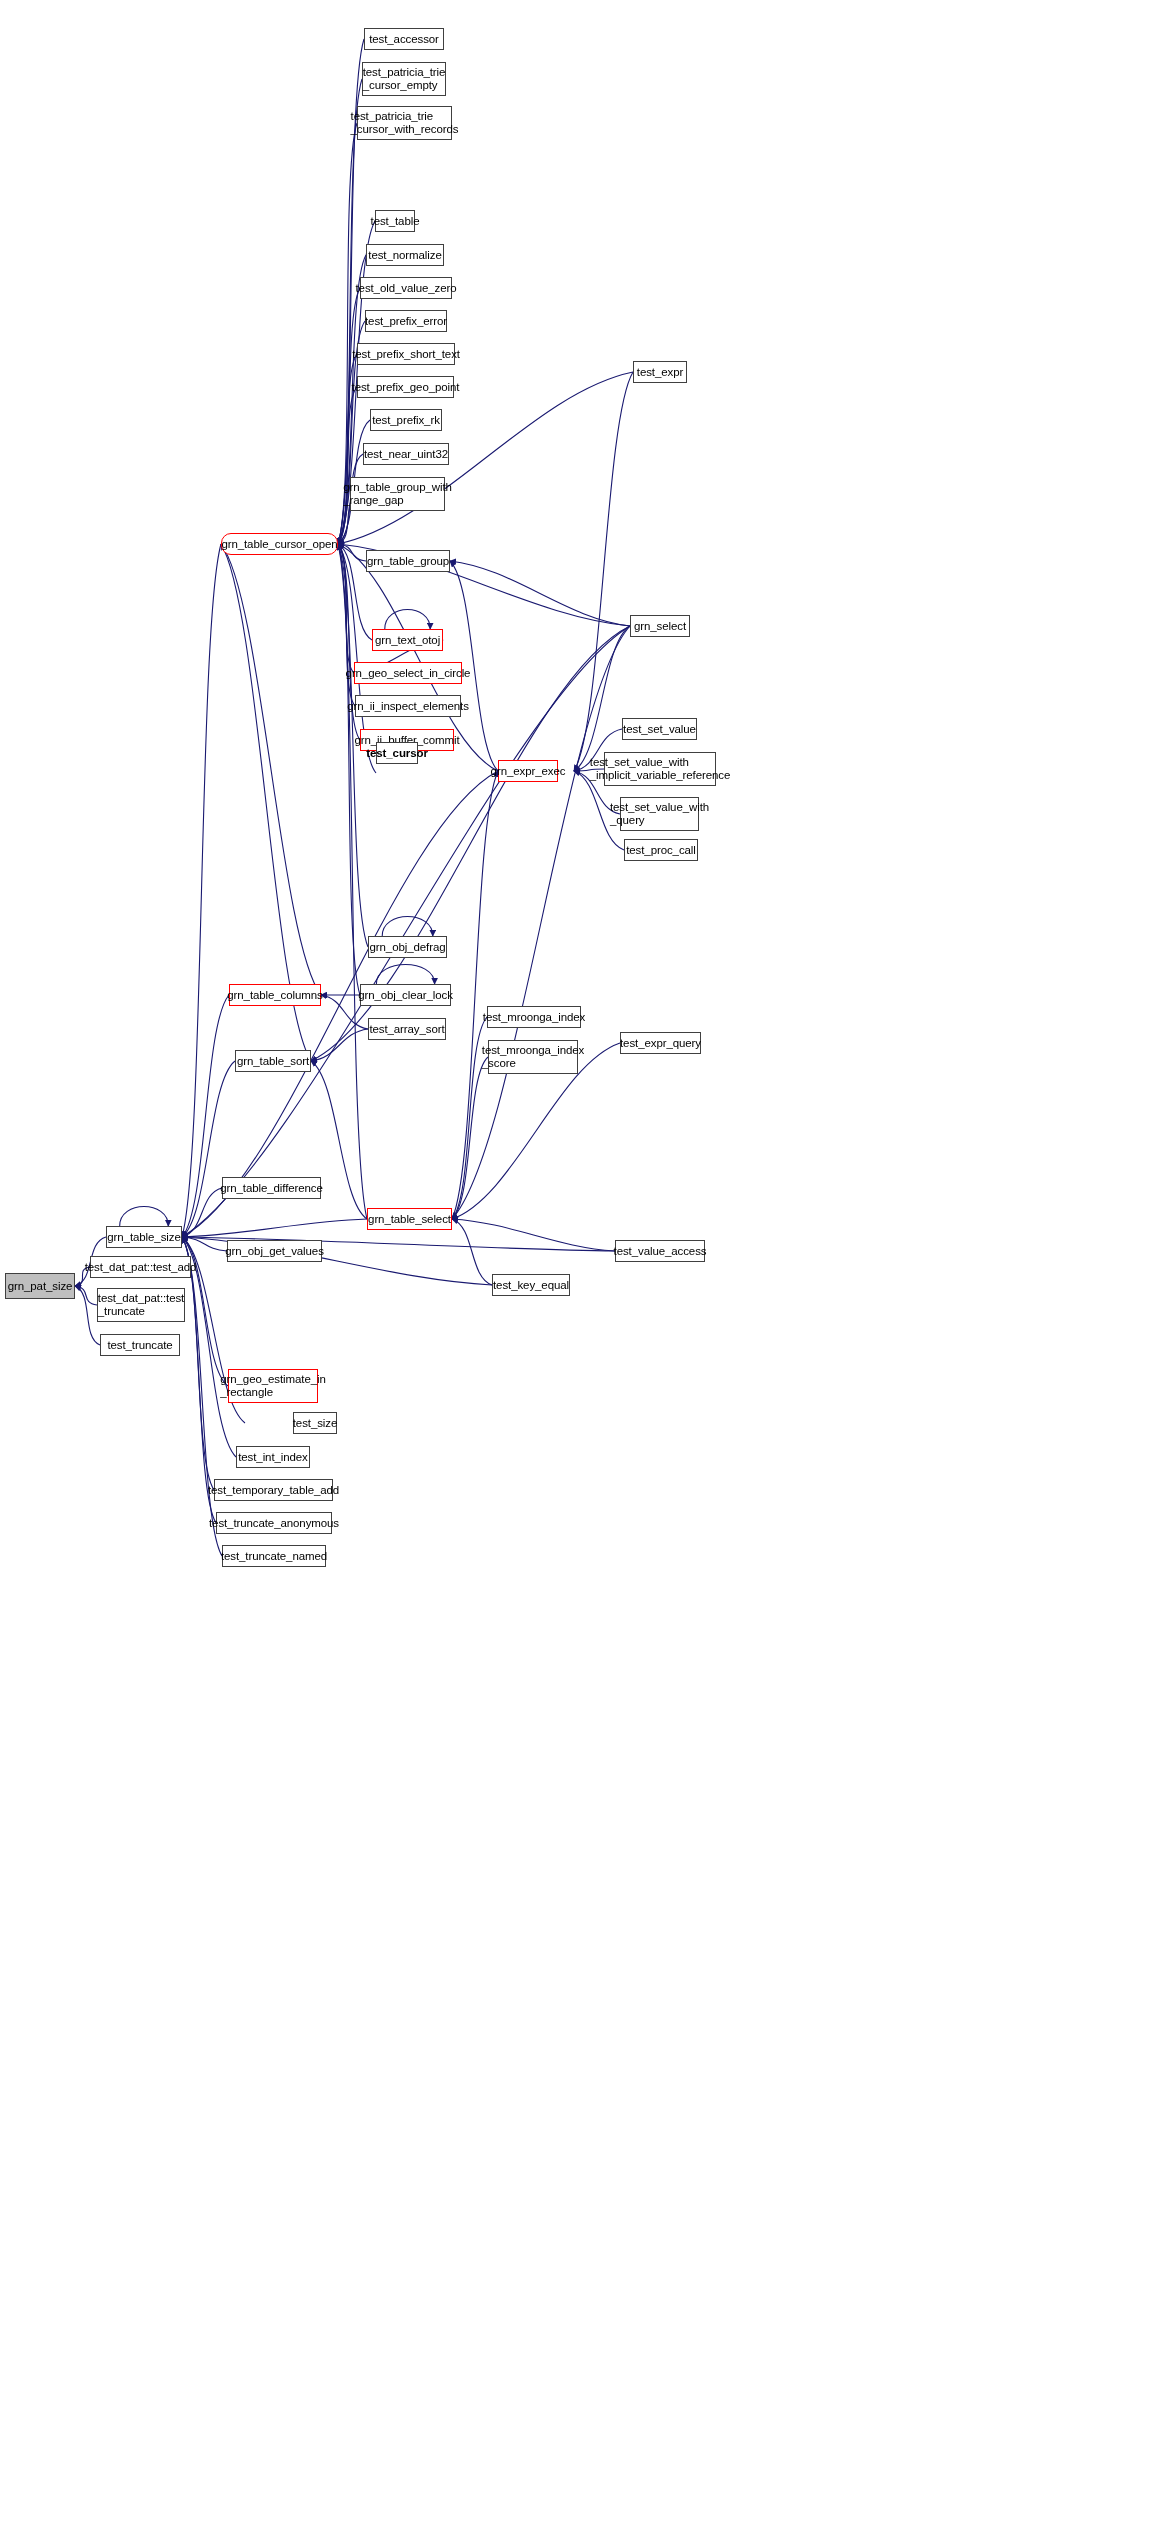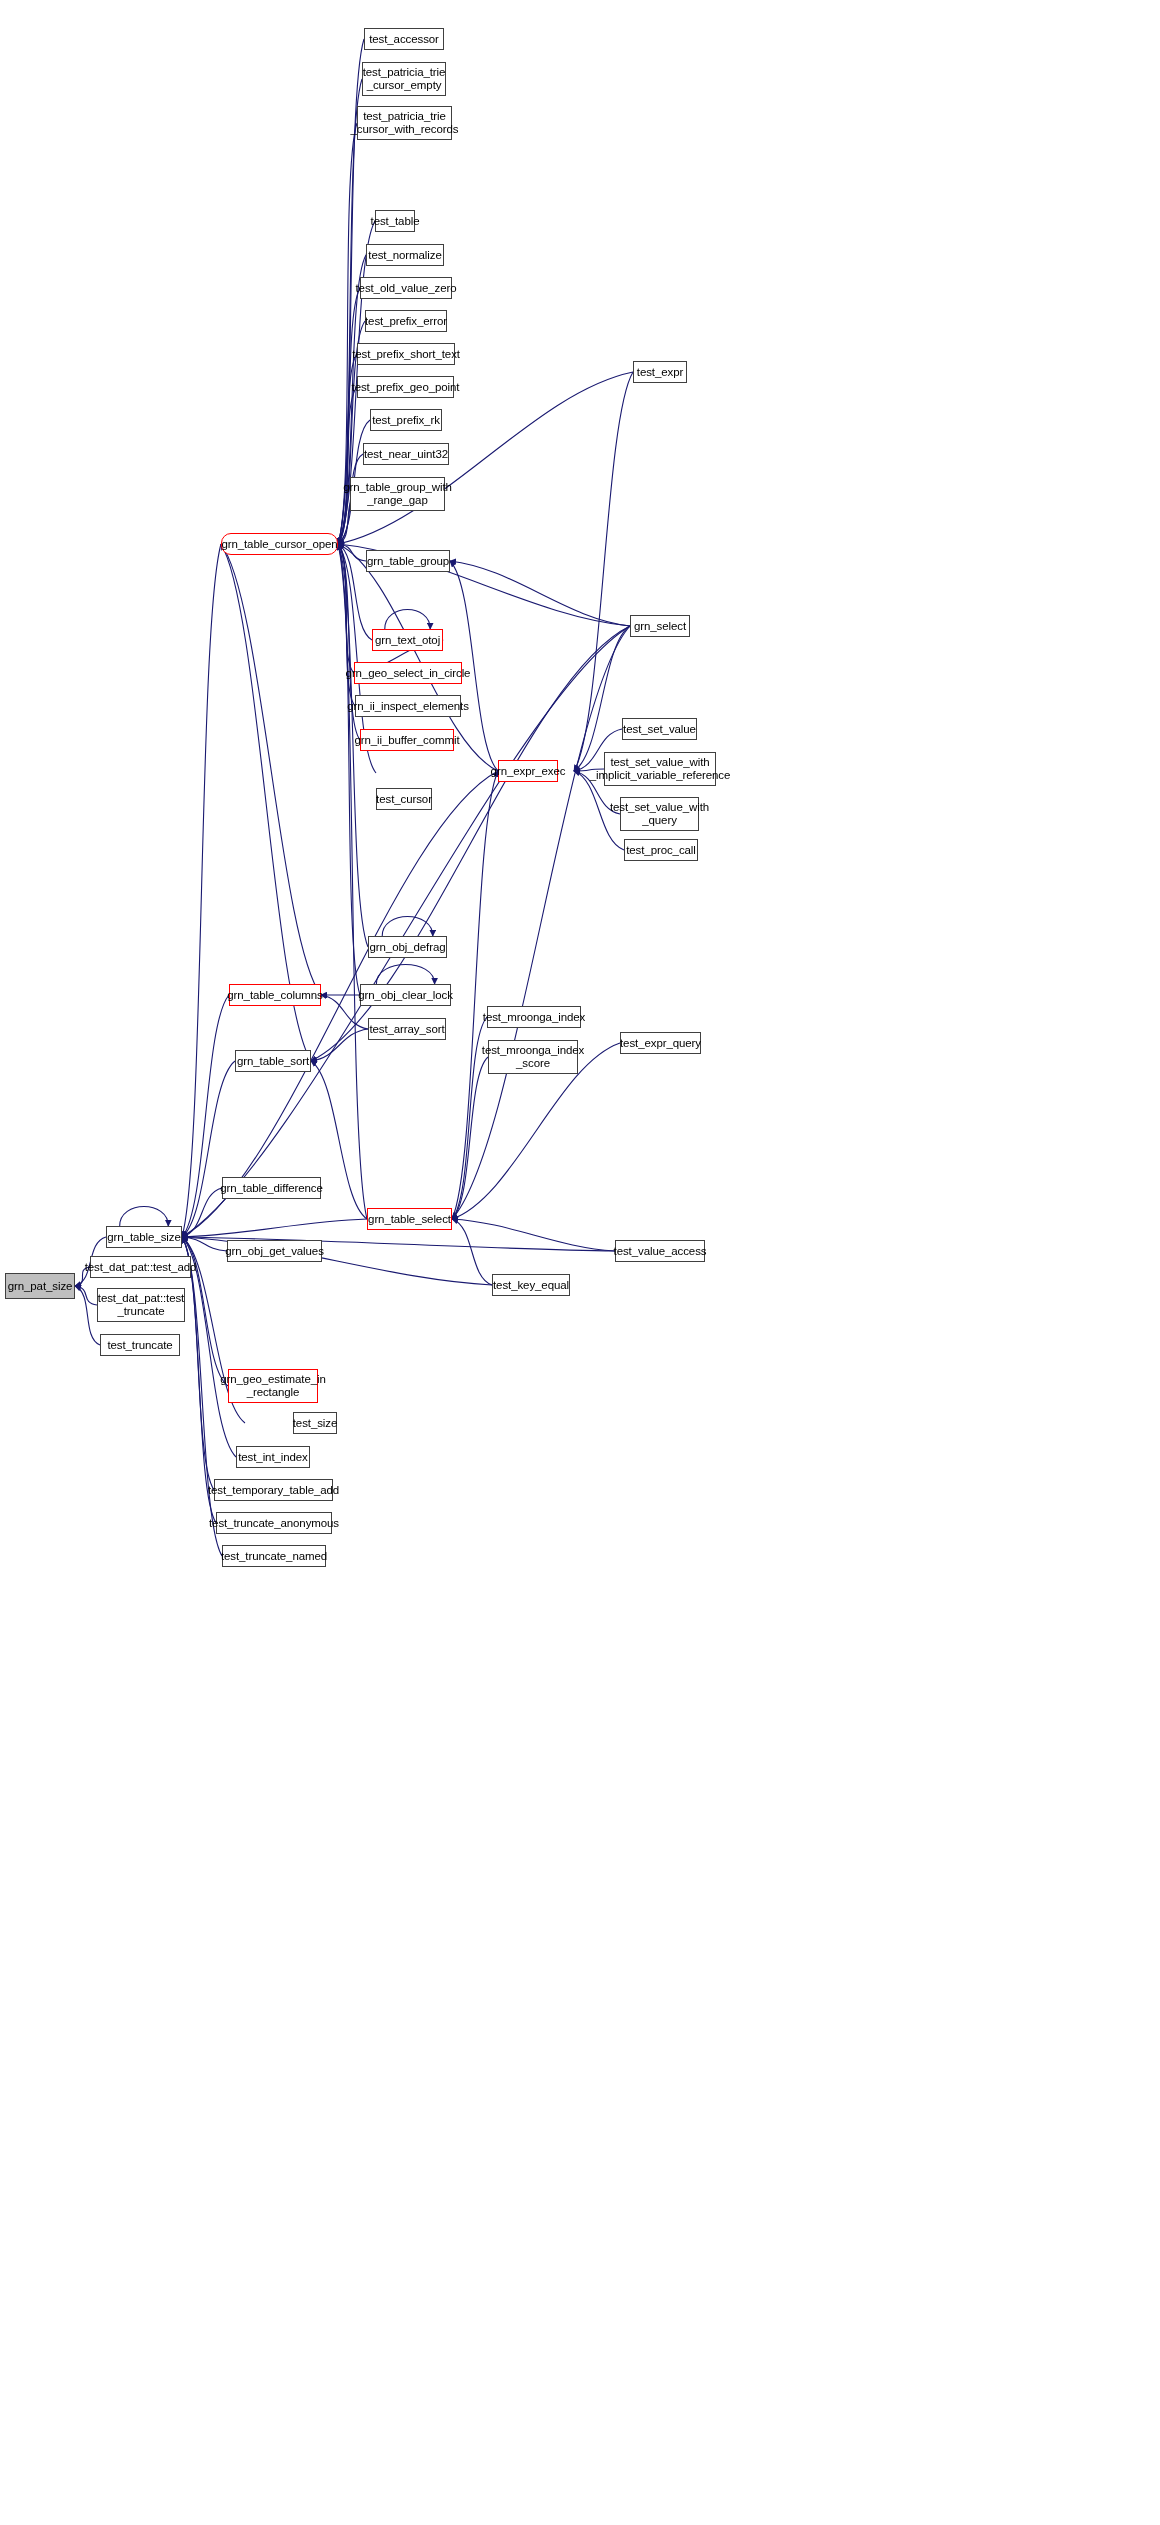--- a/index.html
+++ b/index.html
@@ -23,21 +23,20 @@
     width: 1160px;
     height: 2525px;
     pointer-events: none;
   }
   .node {
     position: absolute;
     box-sizing: border-box;
     display: flex;
     align-items: center;
     justify-content: center;
-    text-align: center;
     line-height: 1.12;
     font-size: 11.5px;
     color: #000000;
     background: #ffffff;
     border: 1px solid #404040;
     white-space: pre;
     letter-spacing: -0.1px;
     z-index: 2;
   }
   .node.red {
@@ -153,21 +152,21 @@
       <div class="node" style="left: 357px; top: 376px; width: 97px; height: 22px;">test_prefix_geo_point</div>
       <div class="node" style="left: 370px; top: 409px; width: 72px; height: 22px;">test_prefix_rk</div>
       <div class="node" style="left: 363px; top: 443px; width: 86px; height: 22px;">test_near_uint32</div>
       <div class="node" style="left: 350px; top: 477px; width: 95px; height: 34px;">grn_table_group_with
 _range_gap</div>
       <div class="node" style="left: 366px; top: 550px; width: 84px; height: 22px;">grn_table_group</div>
       <div class="node red" style="left: 372px; top: 629px; width: 71px; height: 22px;">grn_text_otoj</div>
       <div class="node red" style="left: 354px; top: 662px; width: 108px; height: 22px;">grn_geo_select_in_circle</div>
       <div class="node" style="left: 355px; top: 695px; width: 106px; height: 22px;">grn_ii_inspect_elements</div>
       <div class="node red" style="left: 360px; top: 729px; width: 94px; height: 22px;">grn_ii_buffer_commit</div>
-      <div class="node" style="left: 376px; top: 788px; width: 56px; height: 22px;">test_cursor</div>
+      <div class="node" style="left: 376px; top: 742px; width: 42px; height: 22px; font-weight: bold;">test_cursor</div>
       <div class="node" style="left: 368px; top: 936px; width: 79px; height: 22px;">grn_obj_defrag</div>
       <div class="node" style="left: 360px; top: 984px; width: 91px; height: 22px;">grn_obj_clear_lock</div>
       <div class="node red" style="left: 229px; top: 984px; width: 92px; height: 22px;">grn_table_columns</div>
       <div class="node" style="left: 368px; top: 1018px; width: 78px; height: 22px;">test_array_sort</div>
       <div class="node" style="left: 235px; top: 1050px; width: 76px; height: 22px;">grn_table_sort</div>
       <div class="node" style="left: 222px; top: 1177px; width: 99px; height: 22px;">grn_table_difference</div>
       <div class="node" style="left: 227px; top: 1240px; width: 95px; height: 22px;">grn_obj_get_values</div>
       <div class="node red" style="left: 228px; top: 1369px; width: 90px; height: 34px;">grn_geo_estimate_in
 _rectangle</div>
       <div class="node" style="left: 245px; top: 1412px; width: 44px; height: 22px; margin-left: 48px;">test_size</div>

